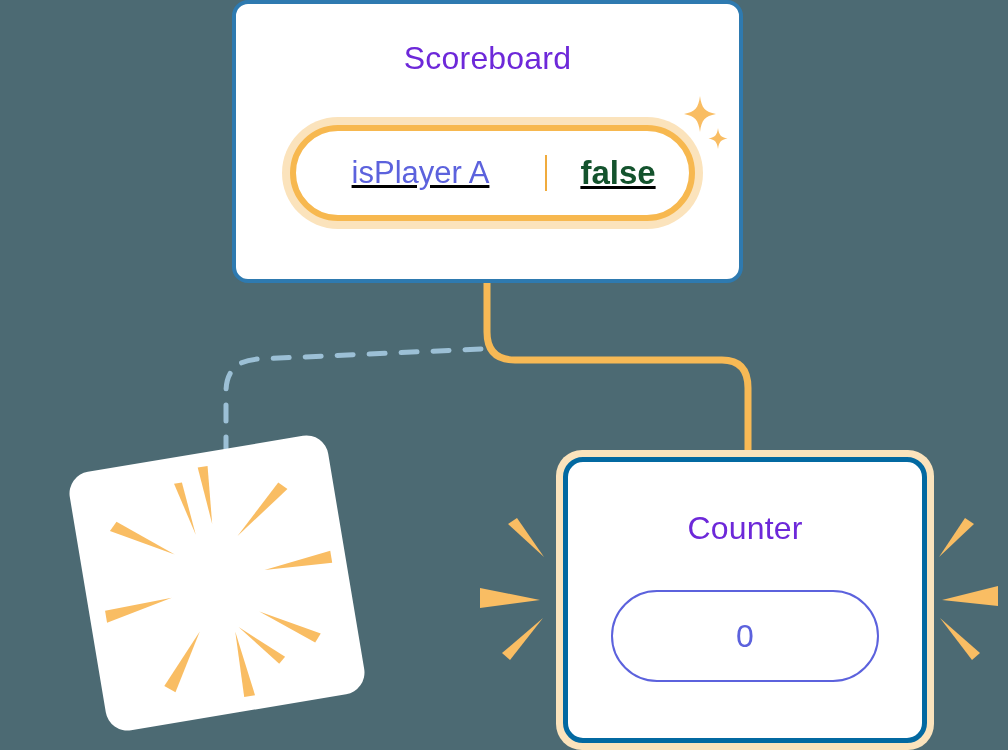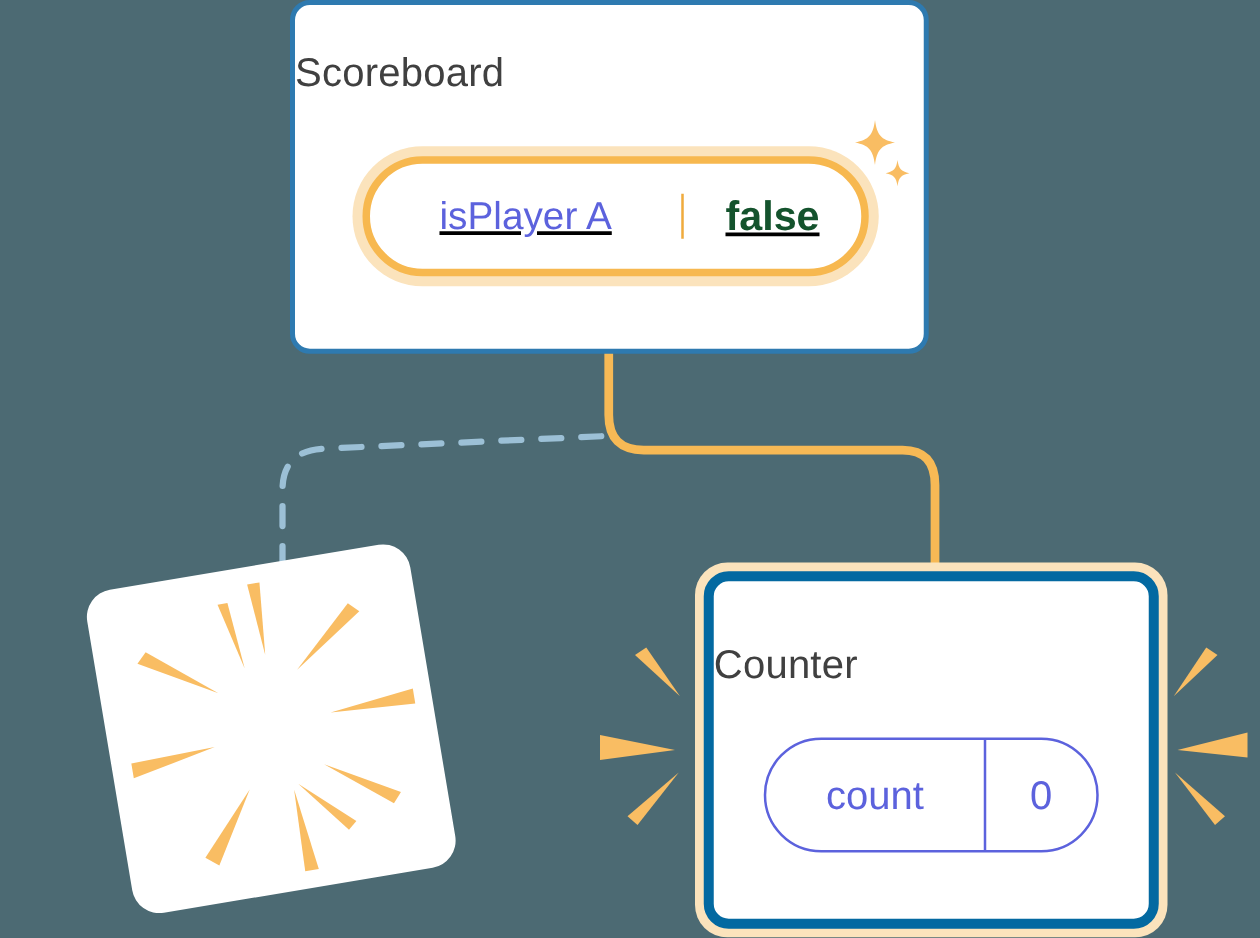--- a/index.html
+++ b/index.html
@@ -37,24 +37,24 @@
     top: 0px;
     width: 511px;
     height: 283px;
     background: #ffffff;
     border: 4px solid #2e7ab0;
     border-radius: 16px;
     box-sizing: border-box;
     z-index: 5;
   }
   .card-title {
-    color: #404040;
+    color: #6d28d9;
     font-size: 32px;
     font-weight: 400;
-    text-align: left;
+    text-align: center;
     letter-spacing: 0.2px;
   }
   .scoreboard-title {
     margin-top: 36px;
   }
 
   
   .pill-orange-wrap {
     position: absolute;
     left: 46px;
@@ -120,21 +120,21 @@
     border-radius: 26px;
     box-sizing: border-box;
     padding: 7px;
     z-index: 5;
   }
   .card-counter-inner {
     width: 100%;
     height: 100%;
     box-sizing: border-box;
     background: #ffffff;
-    border: 8px solid #0369a1;
+    border: 5px solid #0369a1;
     border-radius: 20px;
   }
   .counter-title {
     margin-top: 48px;
   }
   .pill-purple {
     position: absolute;
     left: 55px;
     top: 140px;
     width: 268px;
@@ -247,21 +247,20 @@
         <polygon points="186,215 179,221 145,178"></polygon>
       </g>
     </svg>
   </div>
 
   <div class="card-counter">
     <div class="card-counter-inner">
       <div class="card-title counter-title">Counter</div>
 
       <div class="pill-purple">
-        <div class="pill-key">count</div>
         <div class="pill-val">0</div>
       </div>
     </div>
   </div>
 
   <svg class="rays-left-counter" viewBox="0 0 90 180">
     <g fill="#f9bd63">
       <polygon points="38,24 47,18 74,57"></polygon>
       <polygon points="10,88 10,108 70,100"></polygon>
       <polygon points="40,160 32,153 73,118"></polygon>

